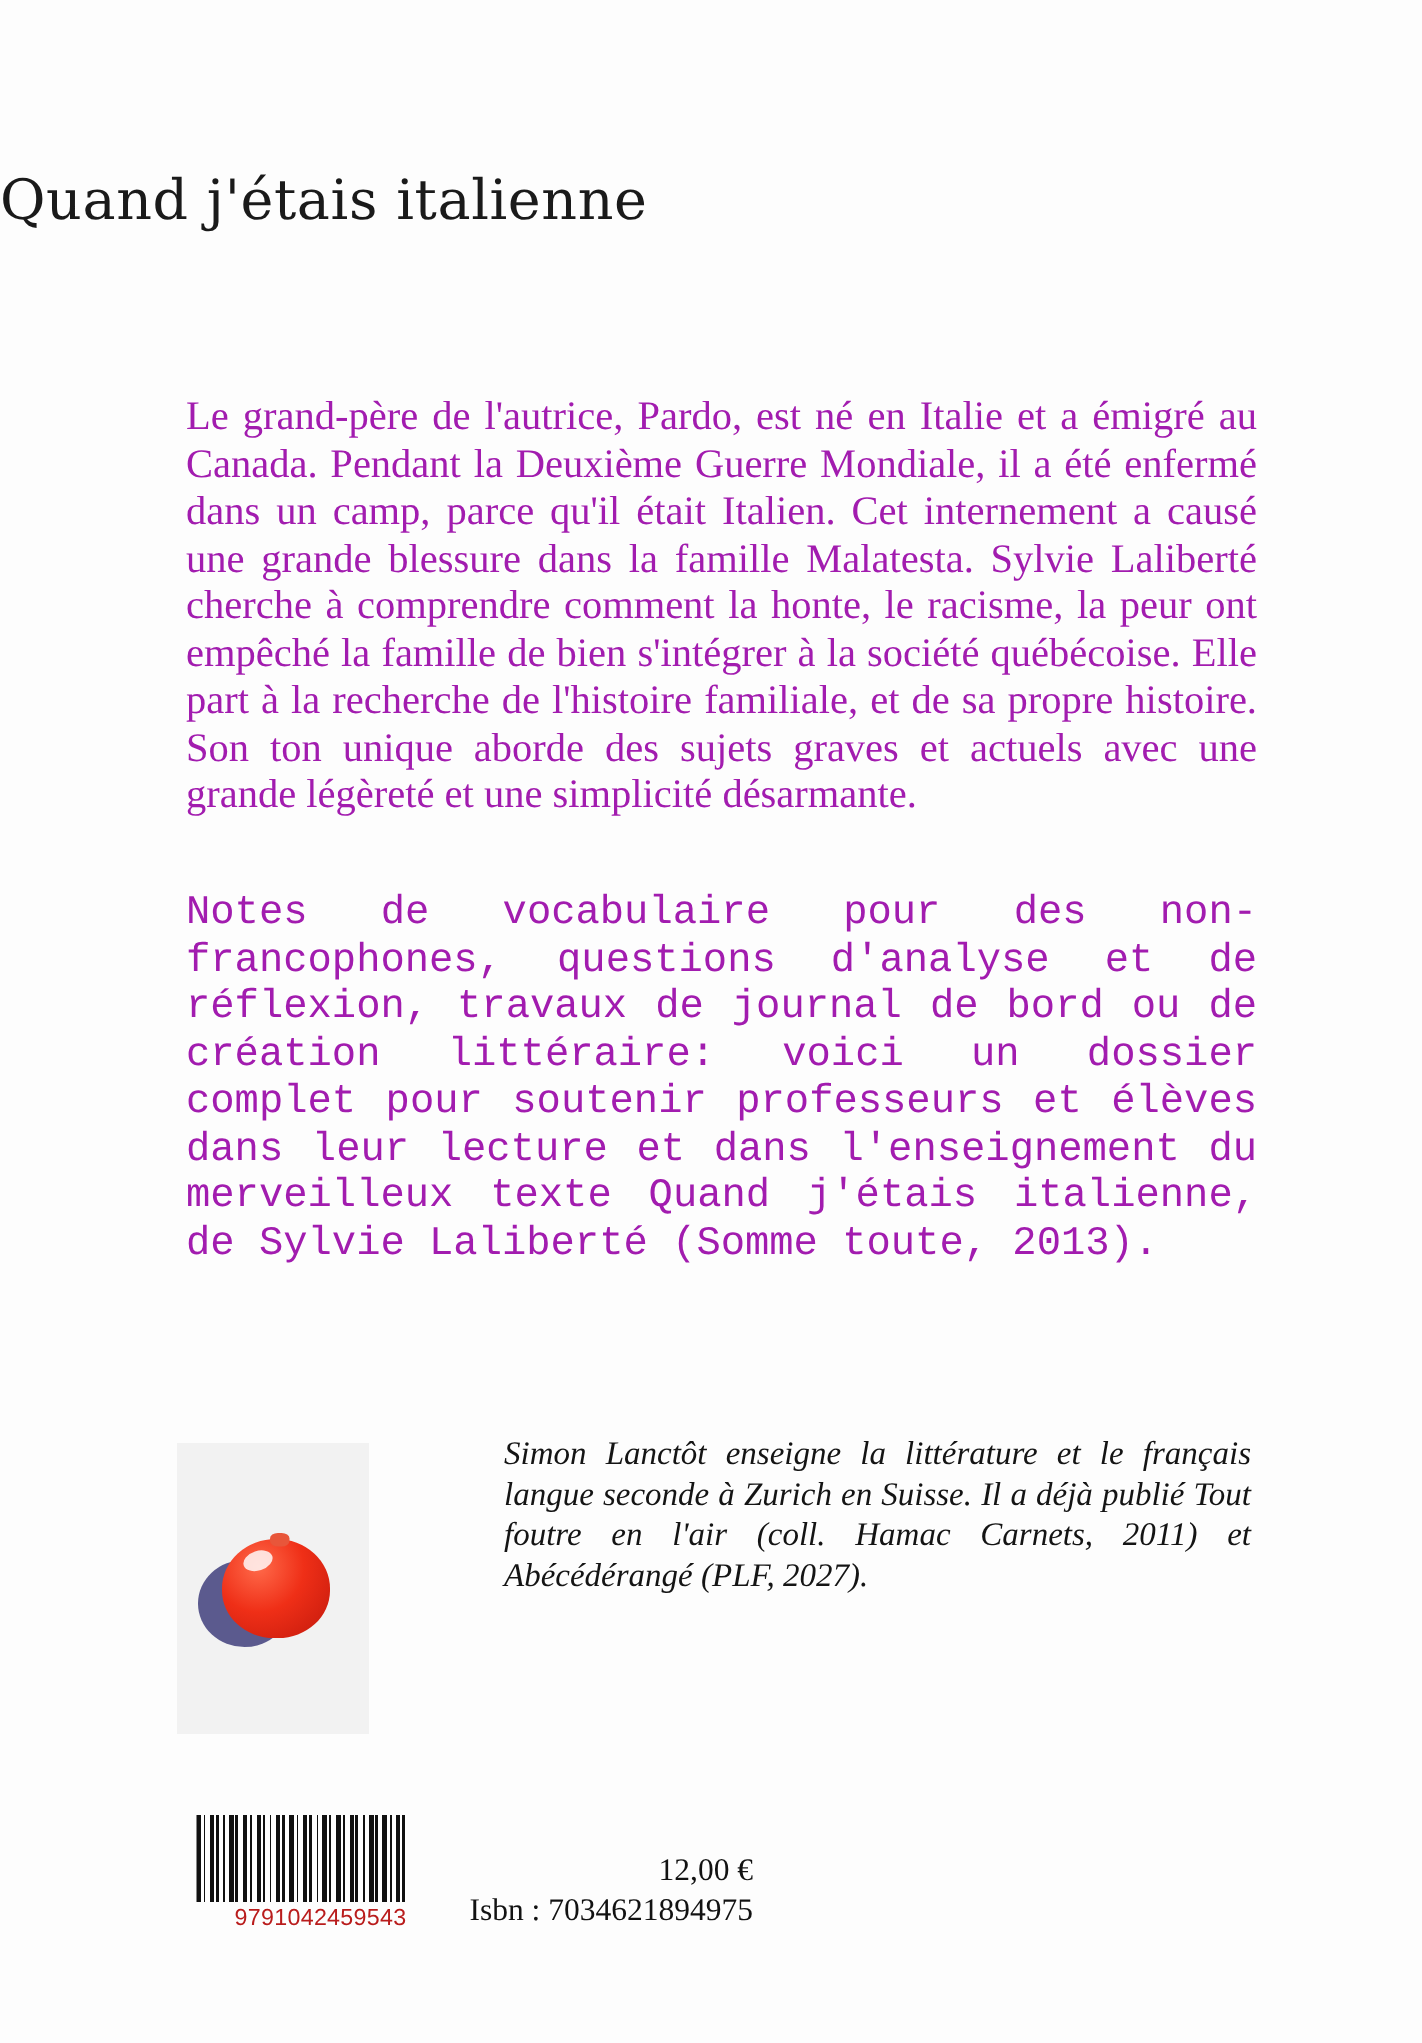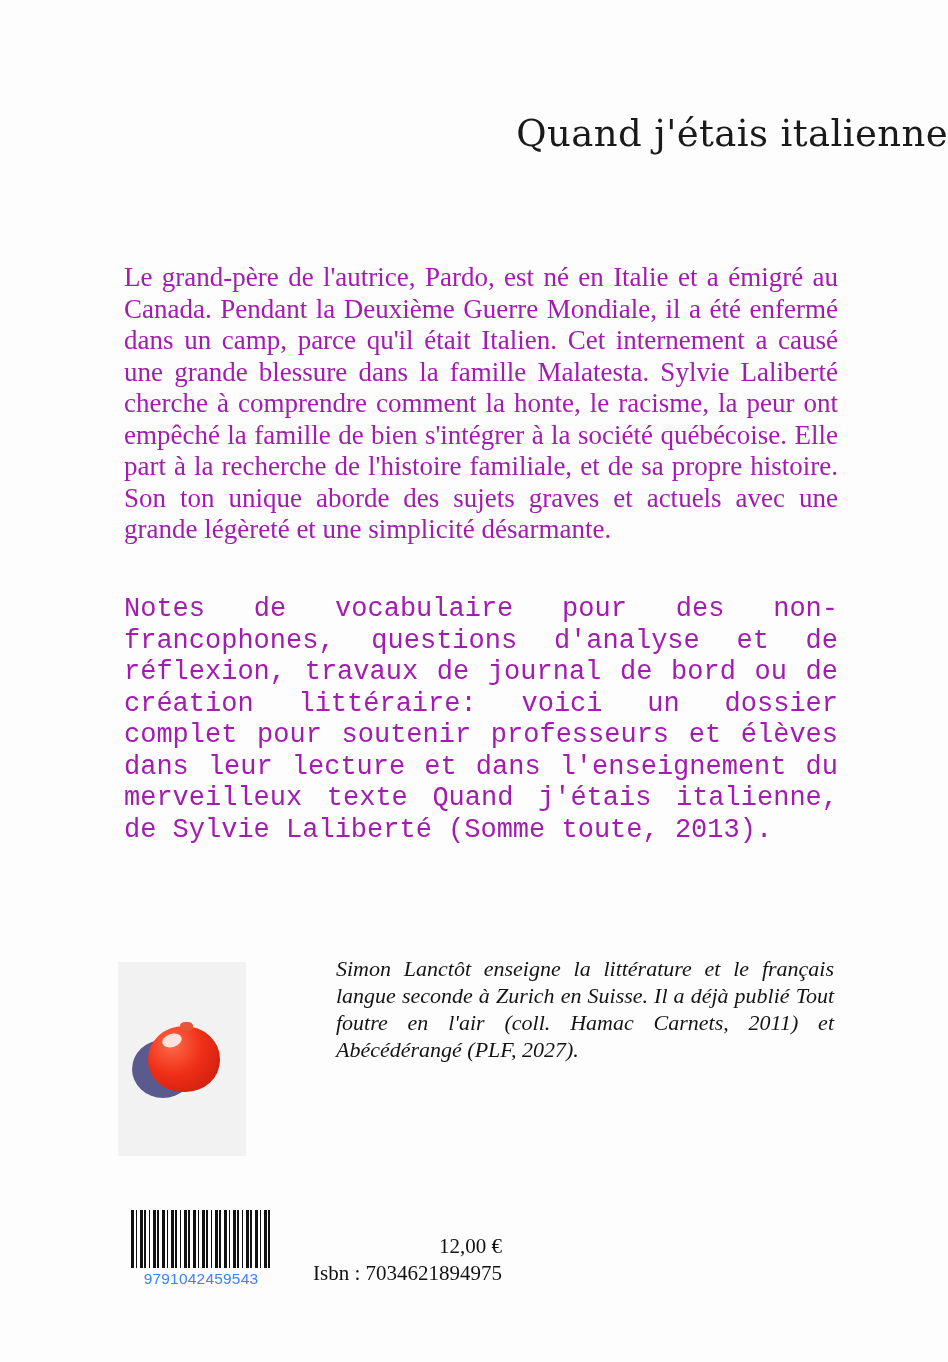--- a/index.html
+++ b/index.html
@@ -20,21 +20,21 @@
     position: absolute;
     inset: 0;
     background: #fdfdfd;
   }
 
   .title {
     position: absolute;
     top: 112px;
     left: 0;
     width: 948px;
-    text-align: right;
+    text-align: left;
     font-family: "DejaVu Serif", serif;
     font-size: 37px;
     font-weight: 400;
     letter-spacing: 0.4px;
     color: #1a1a1a;
   }
 
   .blurb {
     position: absolute;
     left: 124px;
@@ -128,22 +128,22 @@
         #111 13px, #111 15px, #fff 15px, #fff 18px,
         #111 18px, #111 19px, #fff 19px, #fff 22px,
         #111 22px, #111 25px, #fff 25px, #fff 26px,
         #111 26px, #111 28px, #fff 28px, #fff 31px);
   }
   .barcode .code {
     margin-top: 2px;
     font-family: "Liberation Sans", sans-serif;
     font-size: 15.5px;
     letter-spacing: 0.2px;
-    color: #3b82f6;
-    text-align: center;
+    color: #b91c1c;
+    text-align: right;
     width: 140px;
   }
 
   .price-block {
     position: absolute;
     left: 313px;
     top: 1233px;
     font-family: "Liberation Serif", serif;
     font-size: 21px;
     line-height: 27px;

